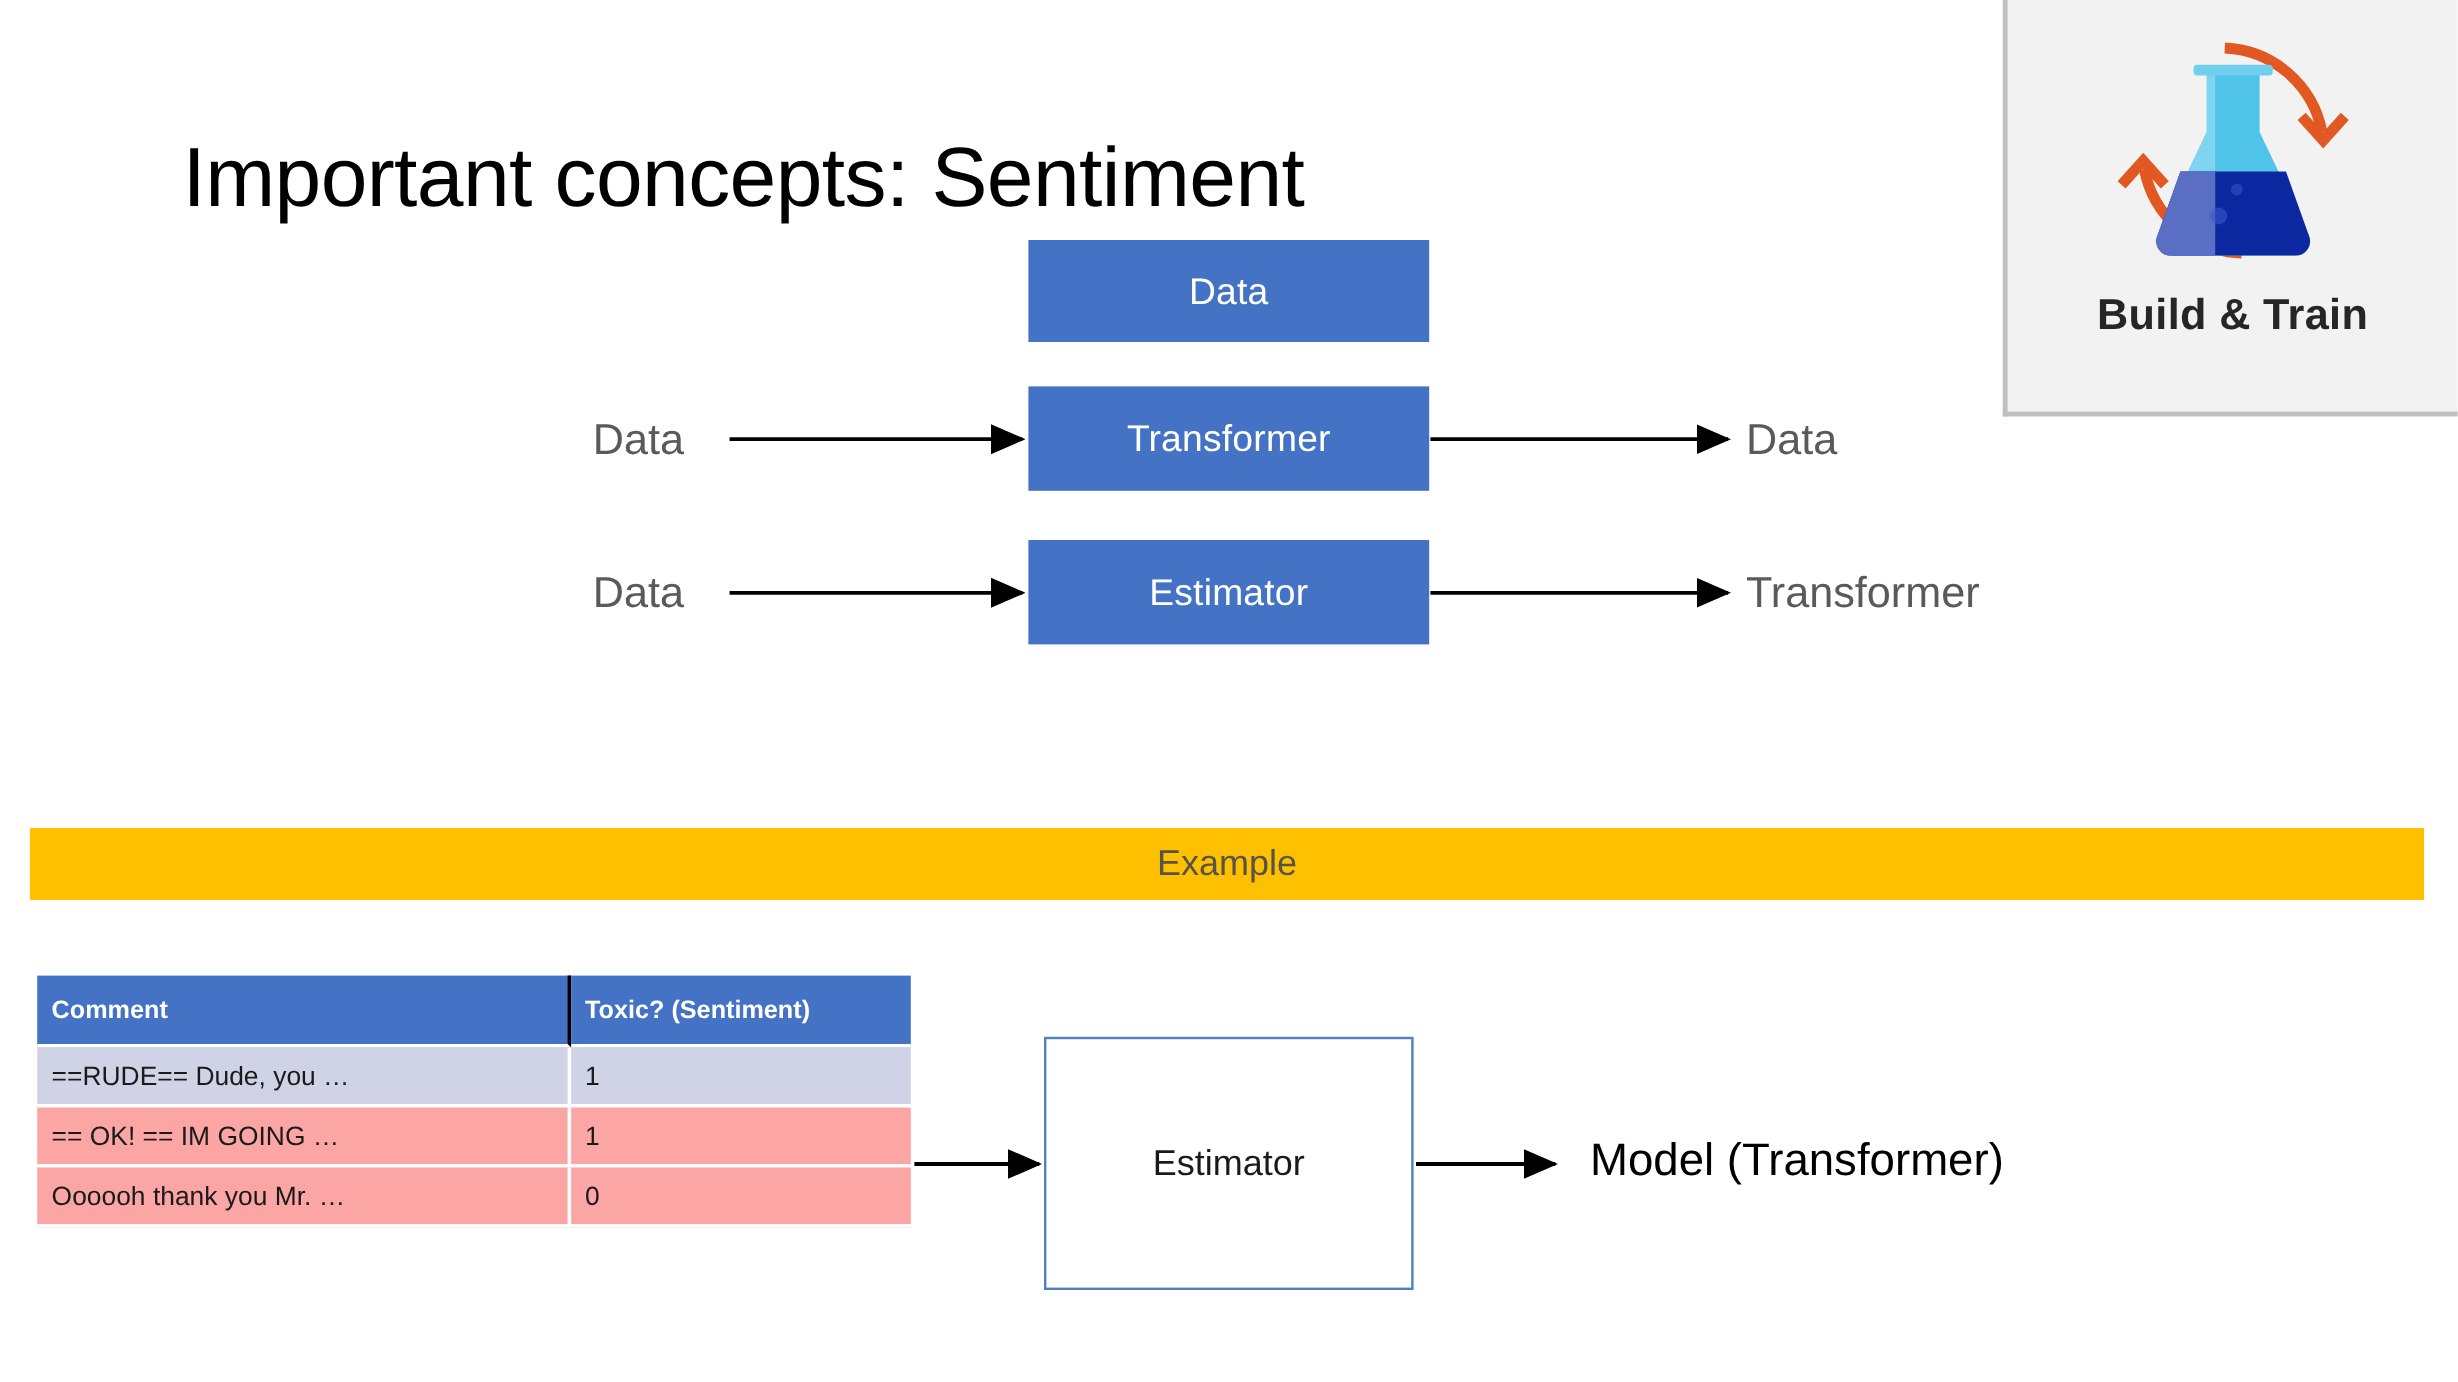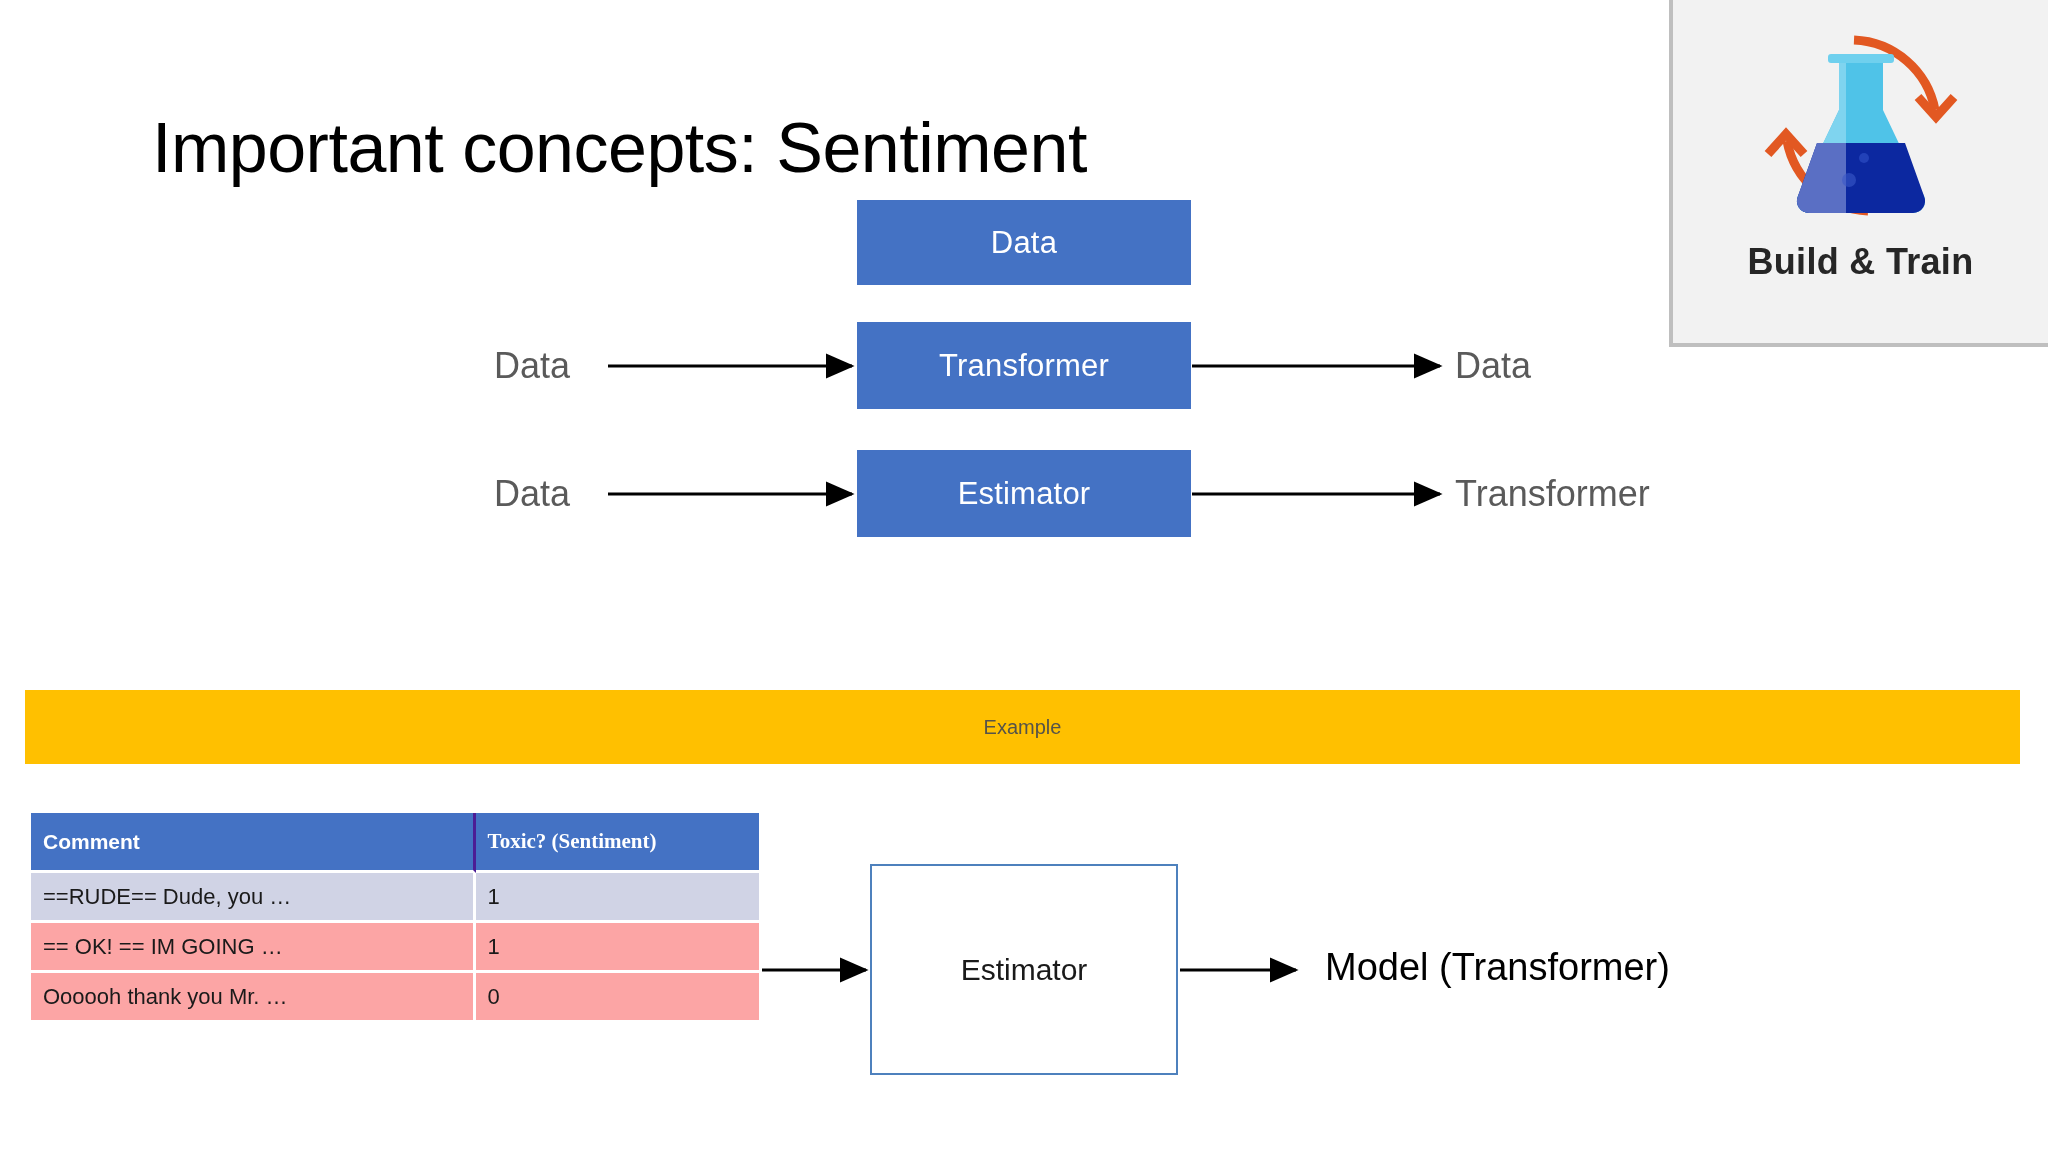--- a/index.html
+++ b/index.html
@@ -64,27 +64,27 @@
   .lbl-out-2 { left: 1455px; top: 473px; }
 
   .arrow-svg { position: absolute; overflow: visible; }
 
   
   .example-banner {
     position: absolute;
     left: 25px;
     top: 690px;
     width: 1995px;
-    height: 74px;
+    height: 60px;
     background: #FFC000;
     display: flex;
     align-items: center;
     justify-content: center;
     color: #565349;
-    font-size: 20px;
+    font-size: 30px;
   }
 
   
   .data-table {
     position: absolute;
     left: 31px;
     top: 813px;
     width: 728px;
     border-collapse: separate;
     border-spacing: 0;
@@ -94,22 +94,22 @@
     background: #4472C4;
     color: #ffffff;
     font-size: 21px;
     font-weight: bold;
     text-align: left;
     padding: 0 12px;
     height: 60px;
     border-bottom: 3px solid #ffffff;
     box-sizing: border-box;
   }
-  .data-table th.col-comment { width: 389px; border-right: 3px solid #4c1d95; }
-  .data-table th.col-toxic   { width: 248px; font-family: Liberation Serif, serif; }
+  .data-table th.col-comment { width: 389px; border-right: 3px solid #000000; }
+  .data-table th.col-toxic   { width: 248px; }
   .data-table td {
     font-size: 22px;
     color: #1a1a1a;
     padding: 0 12px;
     height: 50px;
     box-sizing: border-box;
     border-bottom: 3px solid #ffffff;
   }
   .data-table td.cell-comment { border-right: 3px solid #ffffff; }
   .data-table tr.row-alt td { background: #D0D3E5; }

